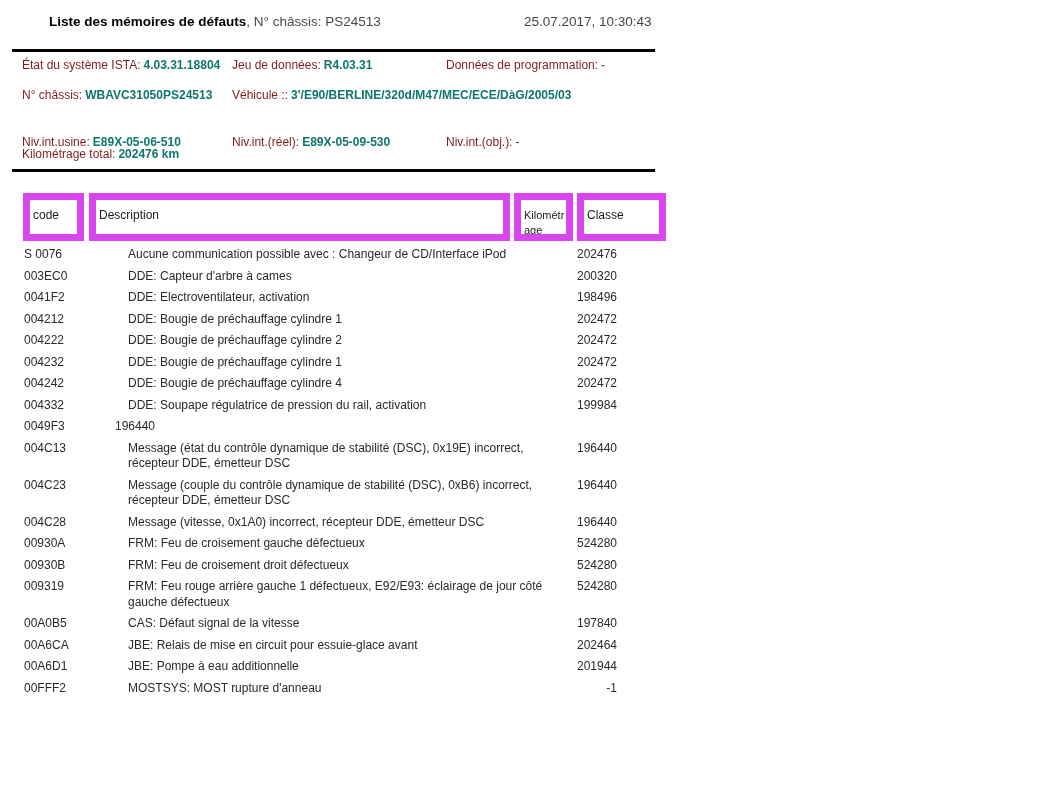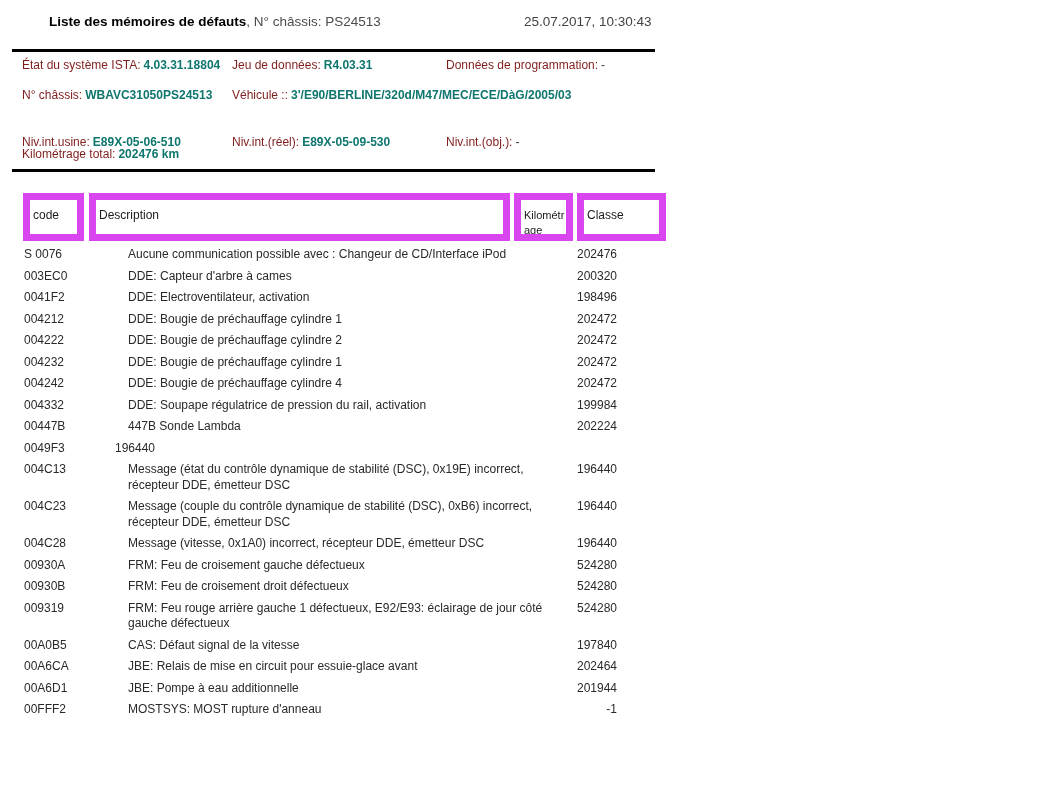--- a/index.html
+++ b/index.html
@@ -150,26 +150,20 @@
     <div class="fc fc-km">202472</div>
     <div class="fc fc-classe"></div>
   </div>
       <div class="frow">
     <div class="fc fc-code">004332</div>
     <div class="fc fc-desc">DDE: Soupape régulatrice de pression du rail, activation</div>
     <div class="fc fc-km">199984</div>
     <div class="fc fc-classe"></div>
   </div>
       <div class="frow">
-    <div class="fc fc-code">00447B</div>
-    <div class="fc fc-desc">447B Sonde Lambda</div>
-    <div class="fc fc-km">202224</div>
-    <div class="fc fc-classe"></div>
-  </div>
-      <div class="frow">
     <div class="fc fc-code">0049F3</div>
     <div class="fc fc-km">196440</div>
     <div class="fc fc-classe"></div>
   </div>
       <div class="frow">
     <div class="fc fc-code">004C13</div>
     <div class="fc fc-desc">Message (état du contrôle dynamique de stabilité (DSC), 0x19E) incorrect, récepteur DDE, émetteur DSC</div>
     <div class="fc fc-km">196440</div>
     <div class="fc fc-classe"></div>
   </div>

